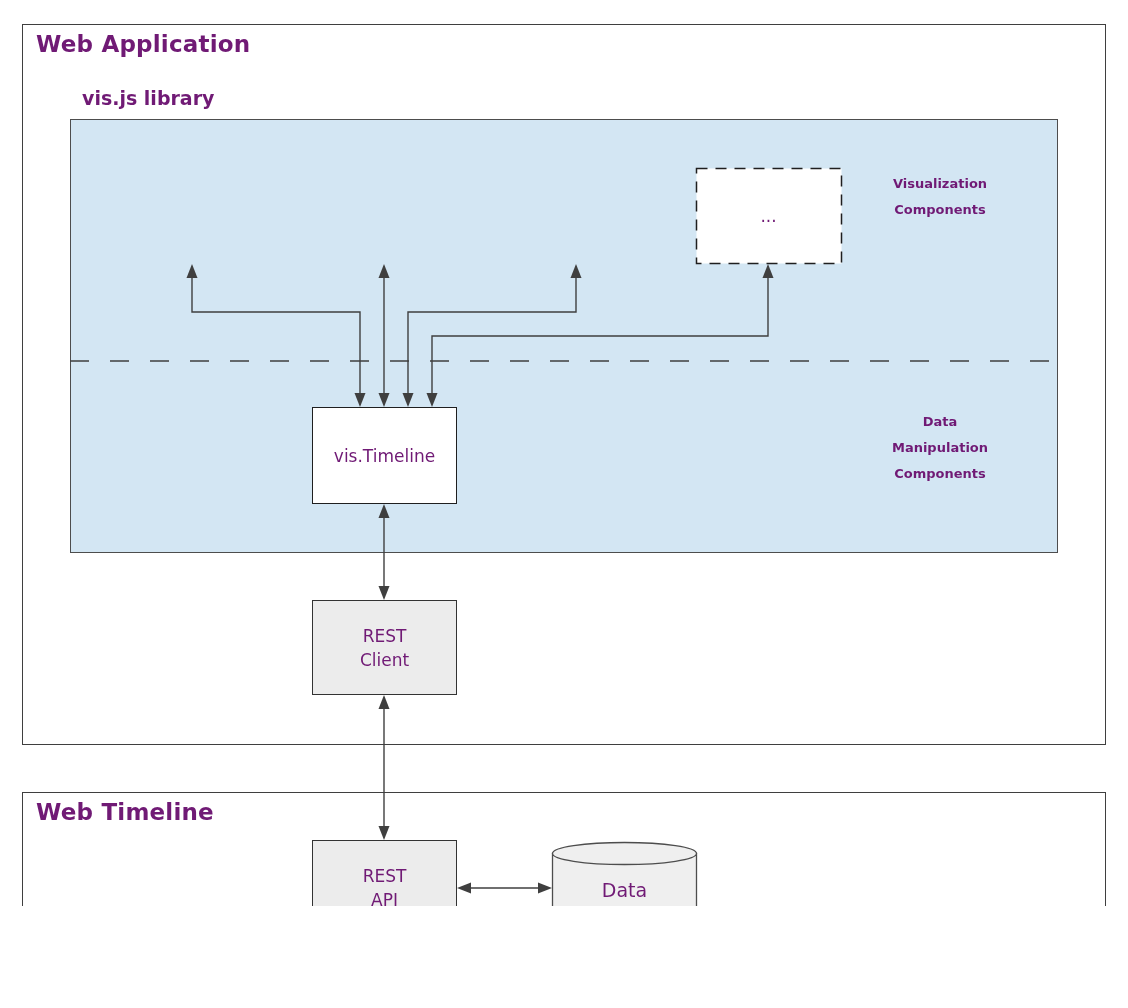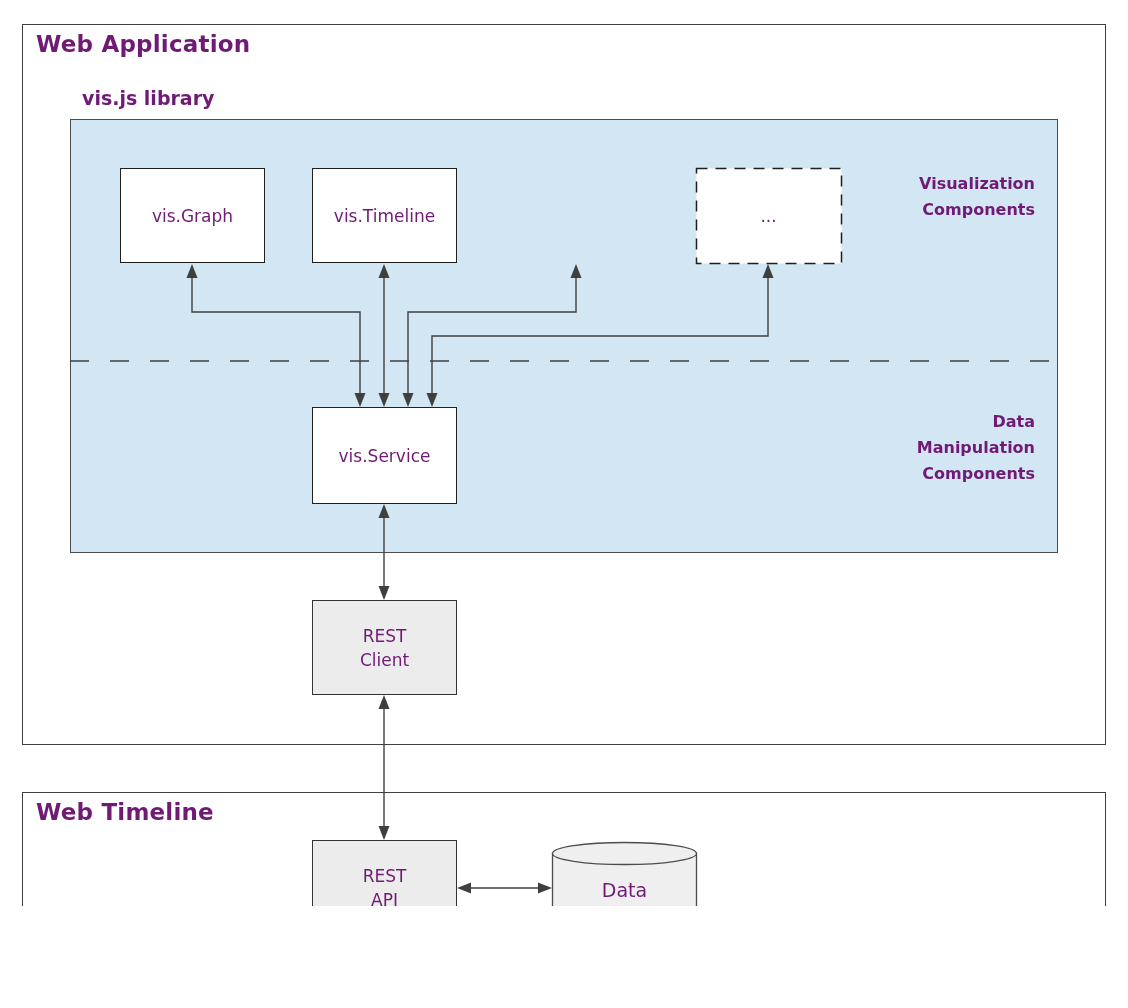--- a/index.html
+++ b/index.html
@@ -54,22 +54,22 @@
     line-height: 24px;
     white-space: pre-line;
     z-index: 3;
     box-sizing: border-box;
   }
   .node.gray { background: #ececec; border-color: #333333; }
   .node.ghost { background: transparent; border: none; }
   .side-label {
     position: absolute;
     width: 190px;
-    text-align: right;
-    font-size: 16px;
+    text-align: center;
+    font-size: 13px;
     font-weight: bold;
     line-height: 26px;
     white-space: pre-line;
     z-index: 6;
   }
   .cyl-label {
     position: absolute;
     width: 145px;
     text-align: center;
     font-size: 19px;
@@ -140,31 +140,29 @@
     </g>
 
     <rect x="696.5" y="168.5" width="145" height="95" fill="#ffffff" stroke="#1f1f1f" stroke-width="1.5" stroke-dasharray="11 8"></rect>
 
     <g>
       <path d="M552.5 853.5 L552.5 925 A72 11 0 0 0 696.5 925 L696.5 853.5 Z" fill="#efefef" stroke="#4d4d4d" stroke-width="1.3"></path>
       <ellipse cx="624.5" cy="853.5" rx="72" ry="11" fill="#efefef" stroke="#4d4d4d" stroke-width="1.3"></ellipse>
     </g>
   </svg>
 
-  <div class="node" style="left:120px; top:168px;">vis.Graph</div>
-  <div class="node" style="left:312px; top:168px;">vis.Timeline</div>
   <div class="node ghost" style="left:696px; top:168px;">...</div>
 
   <div class="side-label" style="left:845px; top:171px;">Visualization
 Components</div>
   <div class="side-label" style="left:845px; top:409px;">Data
 Manipulation
 Components</div>
 
-  <div class="node" style="left:312px; top:407px; height:97px;">vis.Service</div>
+  <div class="node" style="left:312px; top:407px; height:97px;">vis.Timeline</div>
 
   <div class="node gray" style="left:312px; top:600px;">REST
 Client</div>
 
   <div class="node gray" style="left:312px; top:840px; height:96px;">REST
 API</div>
 
   <div class="cyl-label" style="left:552px; top:879px;">Data</div>
 
 </div>

